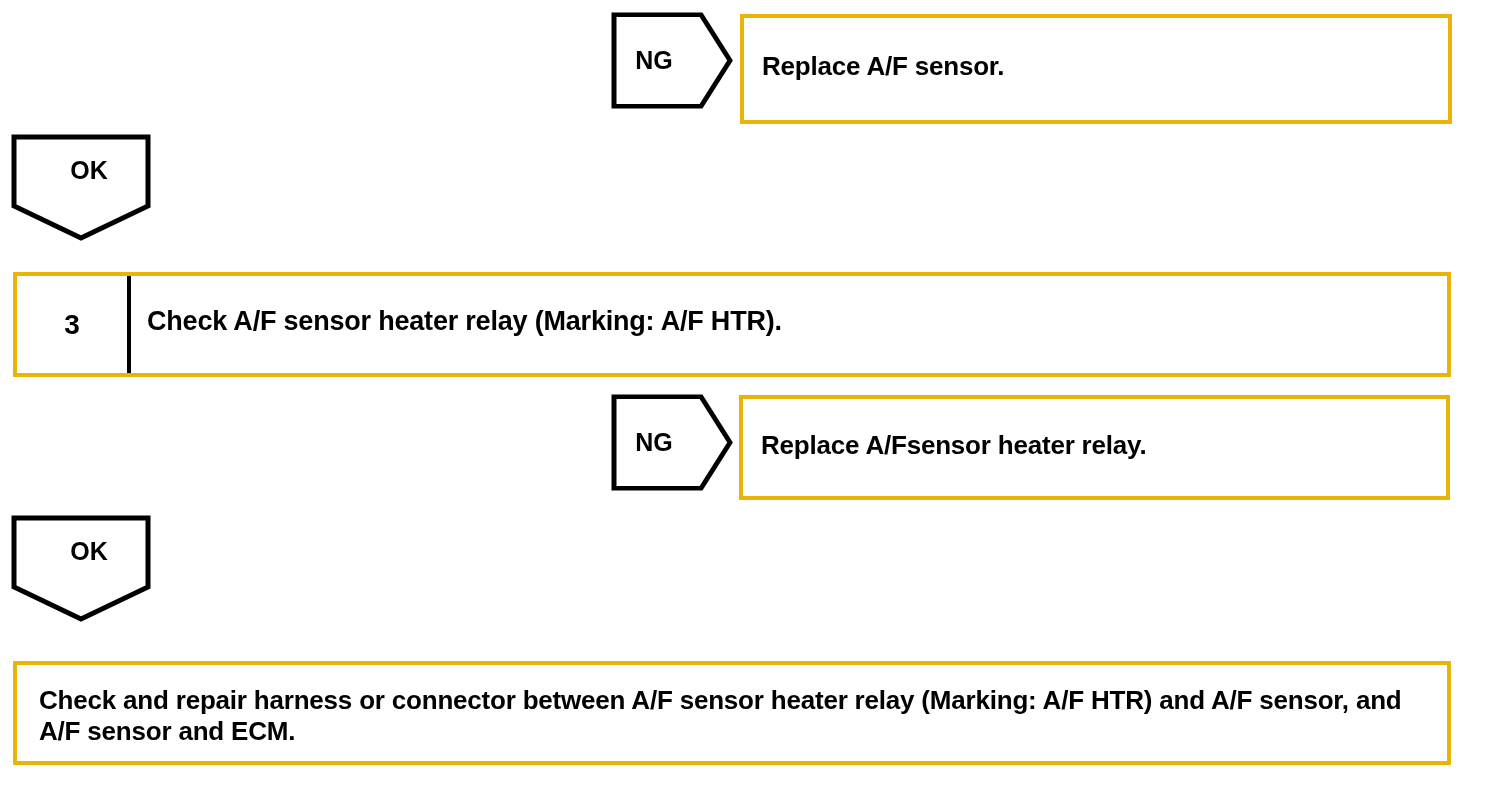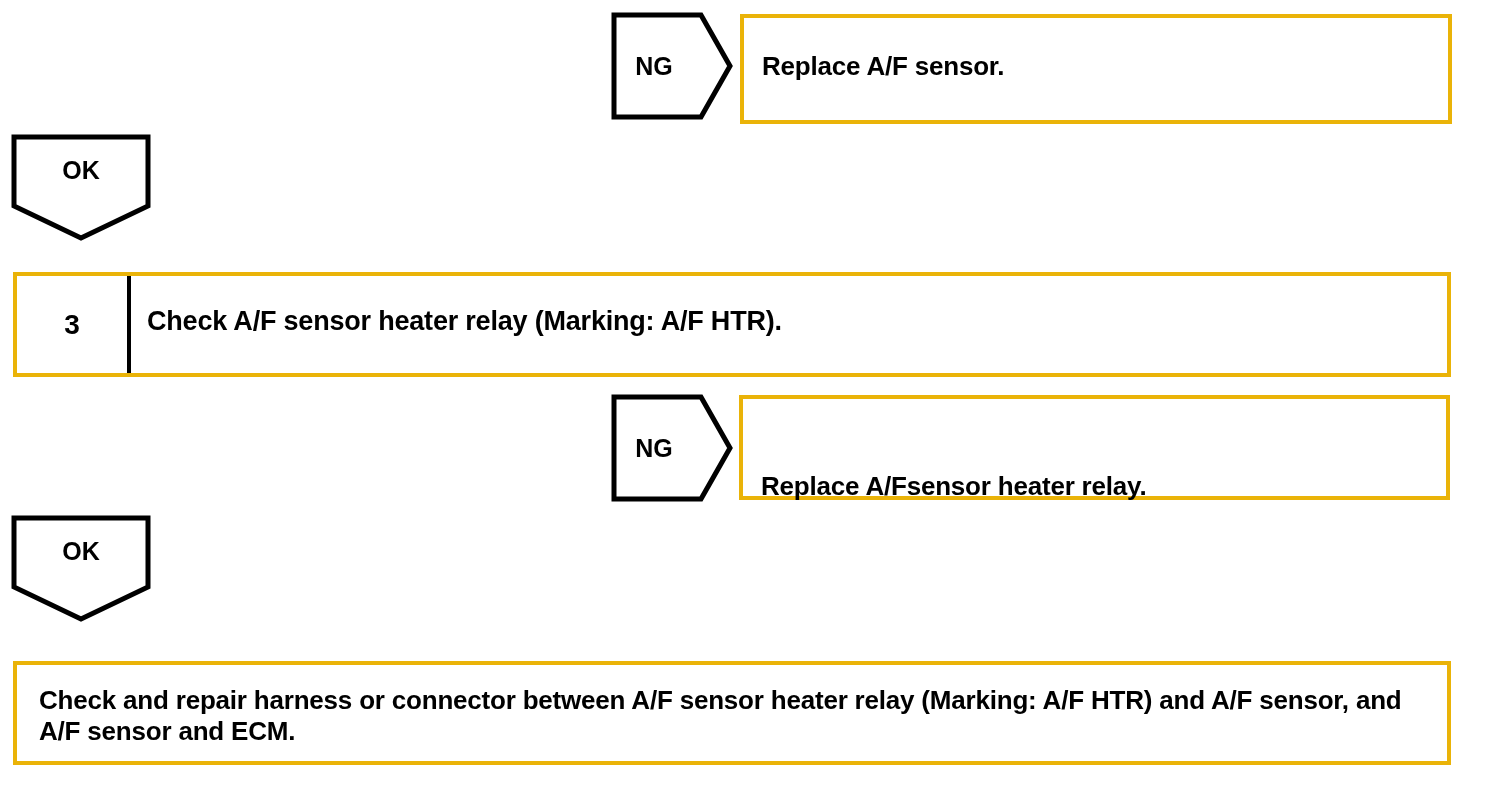--- a/index.html
+++ b/index.html
@@ -54,21 +54,20 @@
   #replace-relay-box {
     left: 739px;
     top: 395px;
     width: 711px;
     height: 105px;
   }
   #replace-relay-box .box-text {
     left: 18px;
     top: 31px;
     font-size: 26px;
-    margin-top: 41px;
   }
 
   
   #step3-box {
     left: 13px;
     top: 272px;
     width: 1438px;
     height: 105px;
   }
   #step3-divider {
@@ -111,21 +110,21 @@
     top: 20px;
     right: 14px;
     font-size: 26px;
     line-height: 1.18;
   }
 
   
   .ng-arrow {
     position: absolute;
     width: 122px;
-    height: 108px;
+    height: 97px;
     text-align: right;
   }
   .ng-arrow svg {
     display: block;
     width: 100%;
     height: 100%;
   }
   .ng-label {
     position: absolute;
     left: 0;
@@ -160,20 +159,21 @@
     top: 0;
     width: 100%;
     height: 72px;
     display: flex;
     align-items: center;
     justify-content: center;
     font-size: 25px;
     font-weight: bold;
     color: #000000;
     pointer-events: none;
+    padding-left: 8px;
   }
   #ok-arrow-1 { left: 11px; top: 134px; }
   #ok-arrow-2 { left: 11px; top: 515px; }
 </style>
 </head>
 <body>
 
 <div id="page">
 
   <div class="ng-arrow" id="ng-arrow-1">

